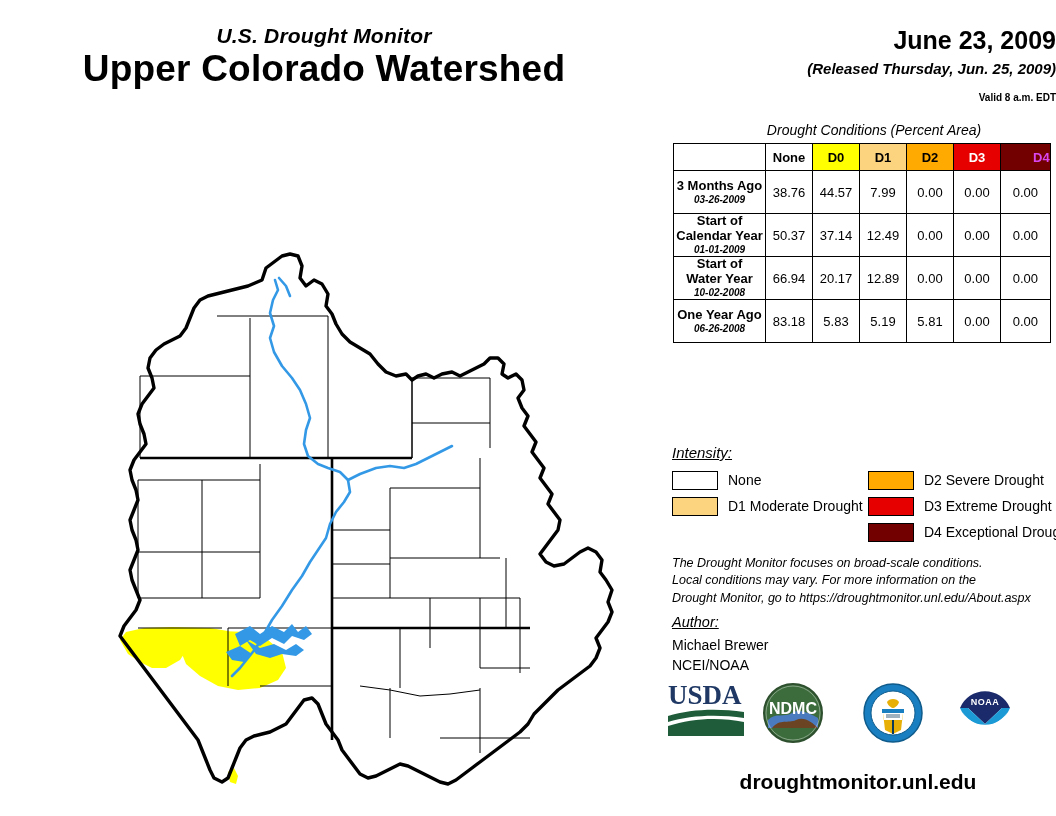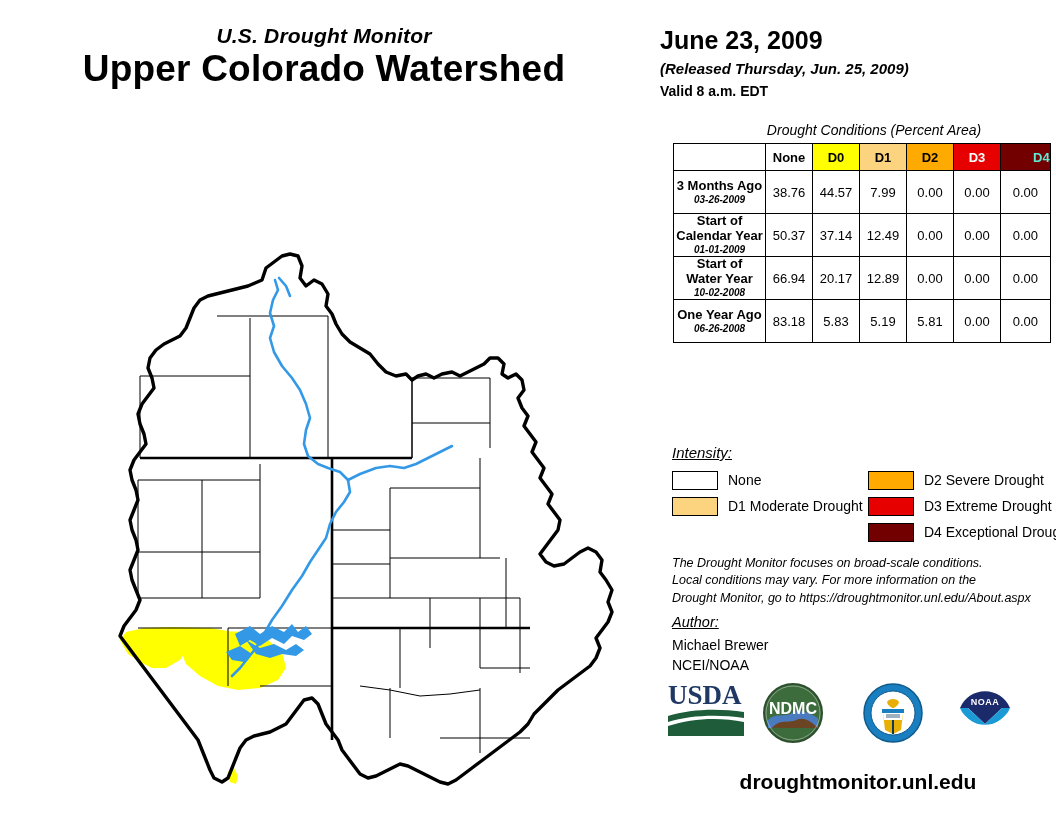--- a/index.html
+++ b/index.html
@@ -9,24 +9,24 @@
   
   #title-block{position:absolute;left:0;top:24px;width:648px;text-align:center;}
   #title-small{font-size:21px;font-weight:bold;font-style:italic;letter-spacing:.2px;}
   #title-main{font-size:37px;font-weight:bold;margin-top:0;letter-spacing:.2px;}
 
   
   #map-wrap{position:absolute;left:60px;top:128px;width:580px;height:670px;}
   #map-svg{display:block;width:580px;height:670px;}
 
   
-  #right-head{position:absolute;left:660px;top:26px;width:396px;text-align:left;}
+  #right-head{position:absolute;left:660px;top:26px;width:396px;text-align:right;}
   #rh-date{font-size:25px;font-weight:bold;}
   #rh-released{font-size:15px;font-weight:bold;font-style:italic;margin-top:5px;}
-  #rh-valid{font-size:14px;font-weight:bold;margin-top:6px;}
+  #rh-valid{font-size:10px;font-weight:bold;margin-top:15px;}
 
   #tbl-caption{position:absolute;left:700px;top:122px;width:348px;text-align:center;
                font-size:14px;font-style:italic;}
 
   
   #cond-table{position:absolute;left:673px;top:143px;border-collapse:collapse;
               table-layout:fixed;}
   #cond-table td,#cond-table th{border:1px solid #000;text-align:center;
               font-size:13px;padding:0;vertical-align:middle;}
   #cond-table .lbl-col{width:92px;}
@@ -204,21 +204,21 @@
       <col class="dat-col">
   </colgroup>
   <thead>
       <tr id="thead-row">
     <th class="corner"></th>
   <th class="hdr" style="background: rgb(255, 255, 255); color: rgb(0, 0, 0);">None</th>
         <th class="hdr" style="background: rgb(255, 255, 0); color: rgb(0, 0, 0);">D0</th>
         <th class="hdr" style="background: rgb(252, 211, 127); color: rgb(0, 0, 0);">D1</th>
         <th class="hdr" style="background: rgb(255, 170, 0); color: #000000;">D2</th>
         <th class="hdr" style="background: rgb(230, 0, 0); color: rgb(255, 255, 255);">D3</th>
-        <th class="hdr" style="background: rgb(115, 0, 0); color: #5eead4; padding-left: 32px;">D4</th>
+        <th class="hdr" style="background: rgb(115, 0, 0); color: #d946ef; padding-left: 32px;">D4</th>
       </tr>
     </thead>
   <tbody id="tbody">
       <tr>
         <td class="rowlabel">3 Months Ago<span class="sub">03-26-2009</span></td>
         <td class="val">38.76</td>
         <td class="val">44.57</td>
         <td class="val">7.99</td>
         <td class="val">0.00</td>
         <td class="val">0.00</td>

